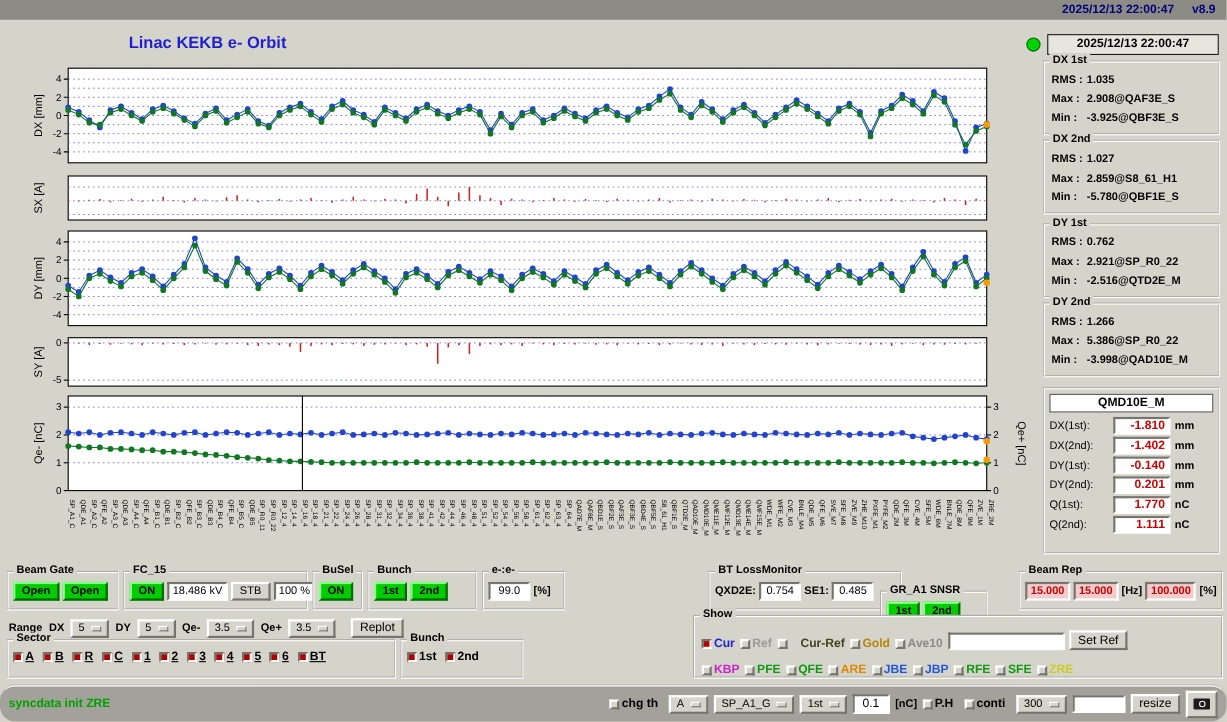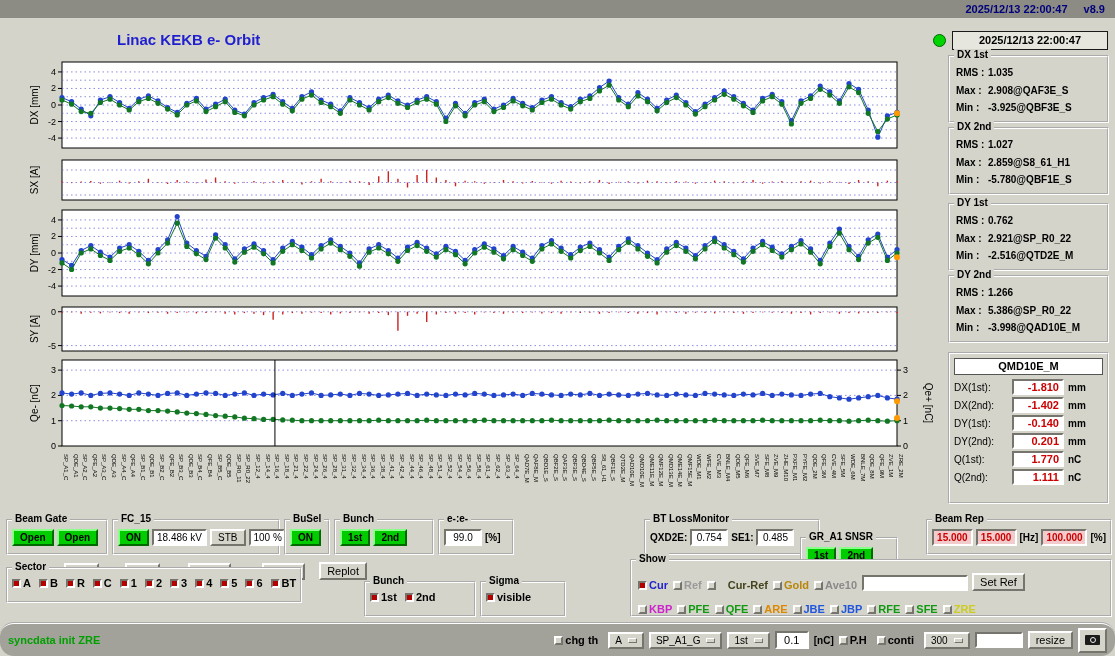--- a/index.html
+++ b/index.html
@@ -60,21 +60,21 @@
   #g-beamgate{left:6px;top:4px;width:102px;}
   #g-fc15{left:112px;top:4px;width:168px;}
   #g-busel{left:284px;top:4px;width:46px;}
   #g-bunch{left:334px;top:4px;width:100px;}
   #g-ee{left:438px;top:4px;width:76px;}
   #g-btcoll{left:518px;top:4px;width:122px;}
   #g-btloss{left:644px;top:4px;width:176px;}
   #g-gr{left:800px;top:4px;width:98px;margin-top:18px;}
   #g-beamrep{left:926px;top:4px;width:186px;}
   #range-row{position:absolute;left:8px;top:47px;display:flex;align-items:center;gap:6px;}
-  #g-sector{left:6px;top:52px;width:296px;}
+  #g-sector{left:6px;top:66px;width:354px;text-decoration:underline;}
   #g-bunch2{left:364px;top:66px;width:112px;}
   #g-sigma{left:480px;top:66px;width:86px;}
   #g-show{left:630px;top:44px;width:482px;height:58px;padding:6px 6px 2px;}
   .show-row{display:flex;align-items:flex-end;height:24px;}
   .entry{background:#fff;border:2px solid;border-color:var(--bd) var(--hl) var(--hl) var(--bd);
     height:16px;font-size:11px;width:106px;padding:0 2px;font-family:"Liberation Sans",sans-serif;}
   .statusbar{position:absolute;left:0;top:622px;width:1115px;height:34px;background:#a2a29a;
     border-top:2px groove #fff;display:flex;align-items:center;padding:0 8px;gap:5px;border-radius:14px;}
   .sync-msg{color:#00a000;font-weight:bold;font-size:11px;}
   .sb-right{margin-left:auto;display:flex;align-items:center;gap:5px;}
@@ -1228,29 +1228,20 @@
           <span class="cb checked"></span>
           <span class="cb-lbl">1st</span>
         </span>
       <span class="ci">
           <span class="cb checked"></span>
           <span class="cb-lbl">2nd</span>
         </span>
     </div>
   </div>
 
-  <div class="lf" id="g-sigma">
-    <span class="lf-lbl">Sigma</span>
-    <div class="g">
-      <span class="ci">
-          <span class="cb checked"></span>
-          <span class="cb-lbl">visible</span>
-        </span>
-    </div>
-  </div>
 
   <div class="lf" id="g-show">
     <span class="lf-lbl">Show</span>
     <div class="show-row">
       <span class="ci">
           <span class="cb checked"></span>
           <span class="cb-lbl" style="color: rgb(34, 34, 204);">Cur</span>
         </span>
       <span class="ci">
           <span class="cb"></span>

